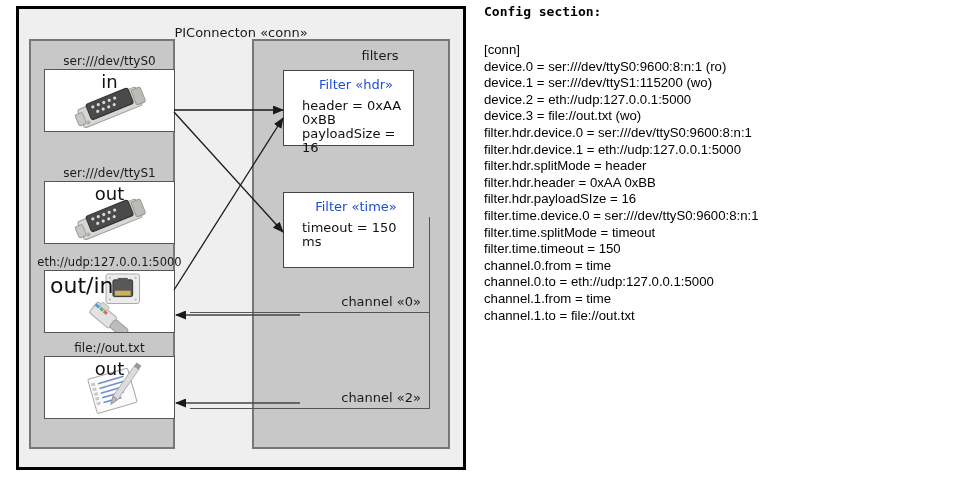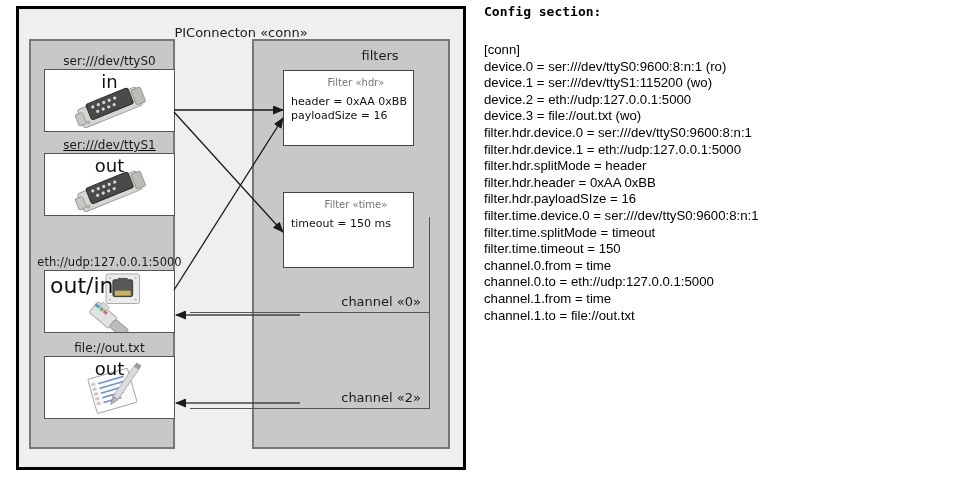--- a/index.html
+++ b/index.html
@@ -117,30 +117,30 @@
   
   .filter-box {
     position: absolute;
     left: 29px;
     width: 131px;
     background: #ffffff;
     border: 1.5px solid #444444;
     box-sizing: border-box;
   }
   .filter-title {
-    font-size: 10px;
-    color: #737373;
+    font-size: 13px;
+    color: #1d4ed8;
     text-align: center;
     margin-top: 6px;
     margin-left: 15px;
   }
   .filter-props {
-    font-size: 11px;
+    font-size: 13px;
     color: #111111;
-    margin: 7px 0 0 7px;
+    margin: 7px 0 0 18px;
     line-height: 14px;
   }
 
   
   .channel-lane {
     position: absolute;
     border: 1.5px solid #555555;
     box-sizing: border-box;
     background: transparent;
   }
@@ -215,21 +215,21 @@
                 <circle cx="71" cy="37" r="1.6"></circle>
             </g>
             <rect x="30" y="32" width="8" height="12" rx="2" fill="#c9c7c3" stroke="#9b9b98" stroke-width="1"></rect>
             <circle cx="40" cy="44" r="2" fill="#b0aeaa"></circle>
             <rect x="92" y="30" width="10" height="16" rx="2" fill="#bdbbb7" stroke="#98968f" stroke-width="1"></rect>
           </g>
         </svg>
       </div>
     </div>
 
-    <div class="device-group" style="top:96px;text-decoration:underline;">
+    <div class="device-group" style="top:124px;">
       <div class="device-caption">ser:///dev/ttyS1</div>
       <div class="device-box">
         <div class="device-dir">out</div>
         <svg class="device-art" viewBox="0 0 131 63">
           <g transform="rotate(-22 66 38)">
             <rect x="34" y="28" width="64" height="20" rx="3" fill="#d8d6d2" stroke="#9b9b98" stroke-width="1"></rect>
             <rect x="44" y="26" width="46" height="17" rx="2.5" fill="#4a4a4a" stroke="#2b2b2b" stroke-width="1"></rect>
             <g fill="#d9d9d9">
               <circle cx="50" cy="31" r="1.6"></circle>
                 <circle cx="56" cy="31" r="1.6"></circle>

